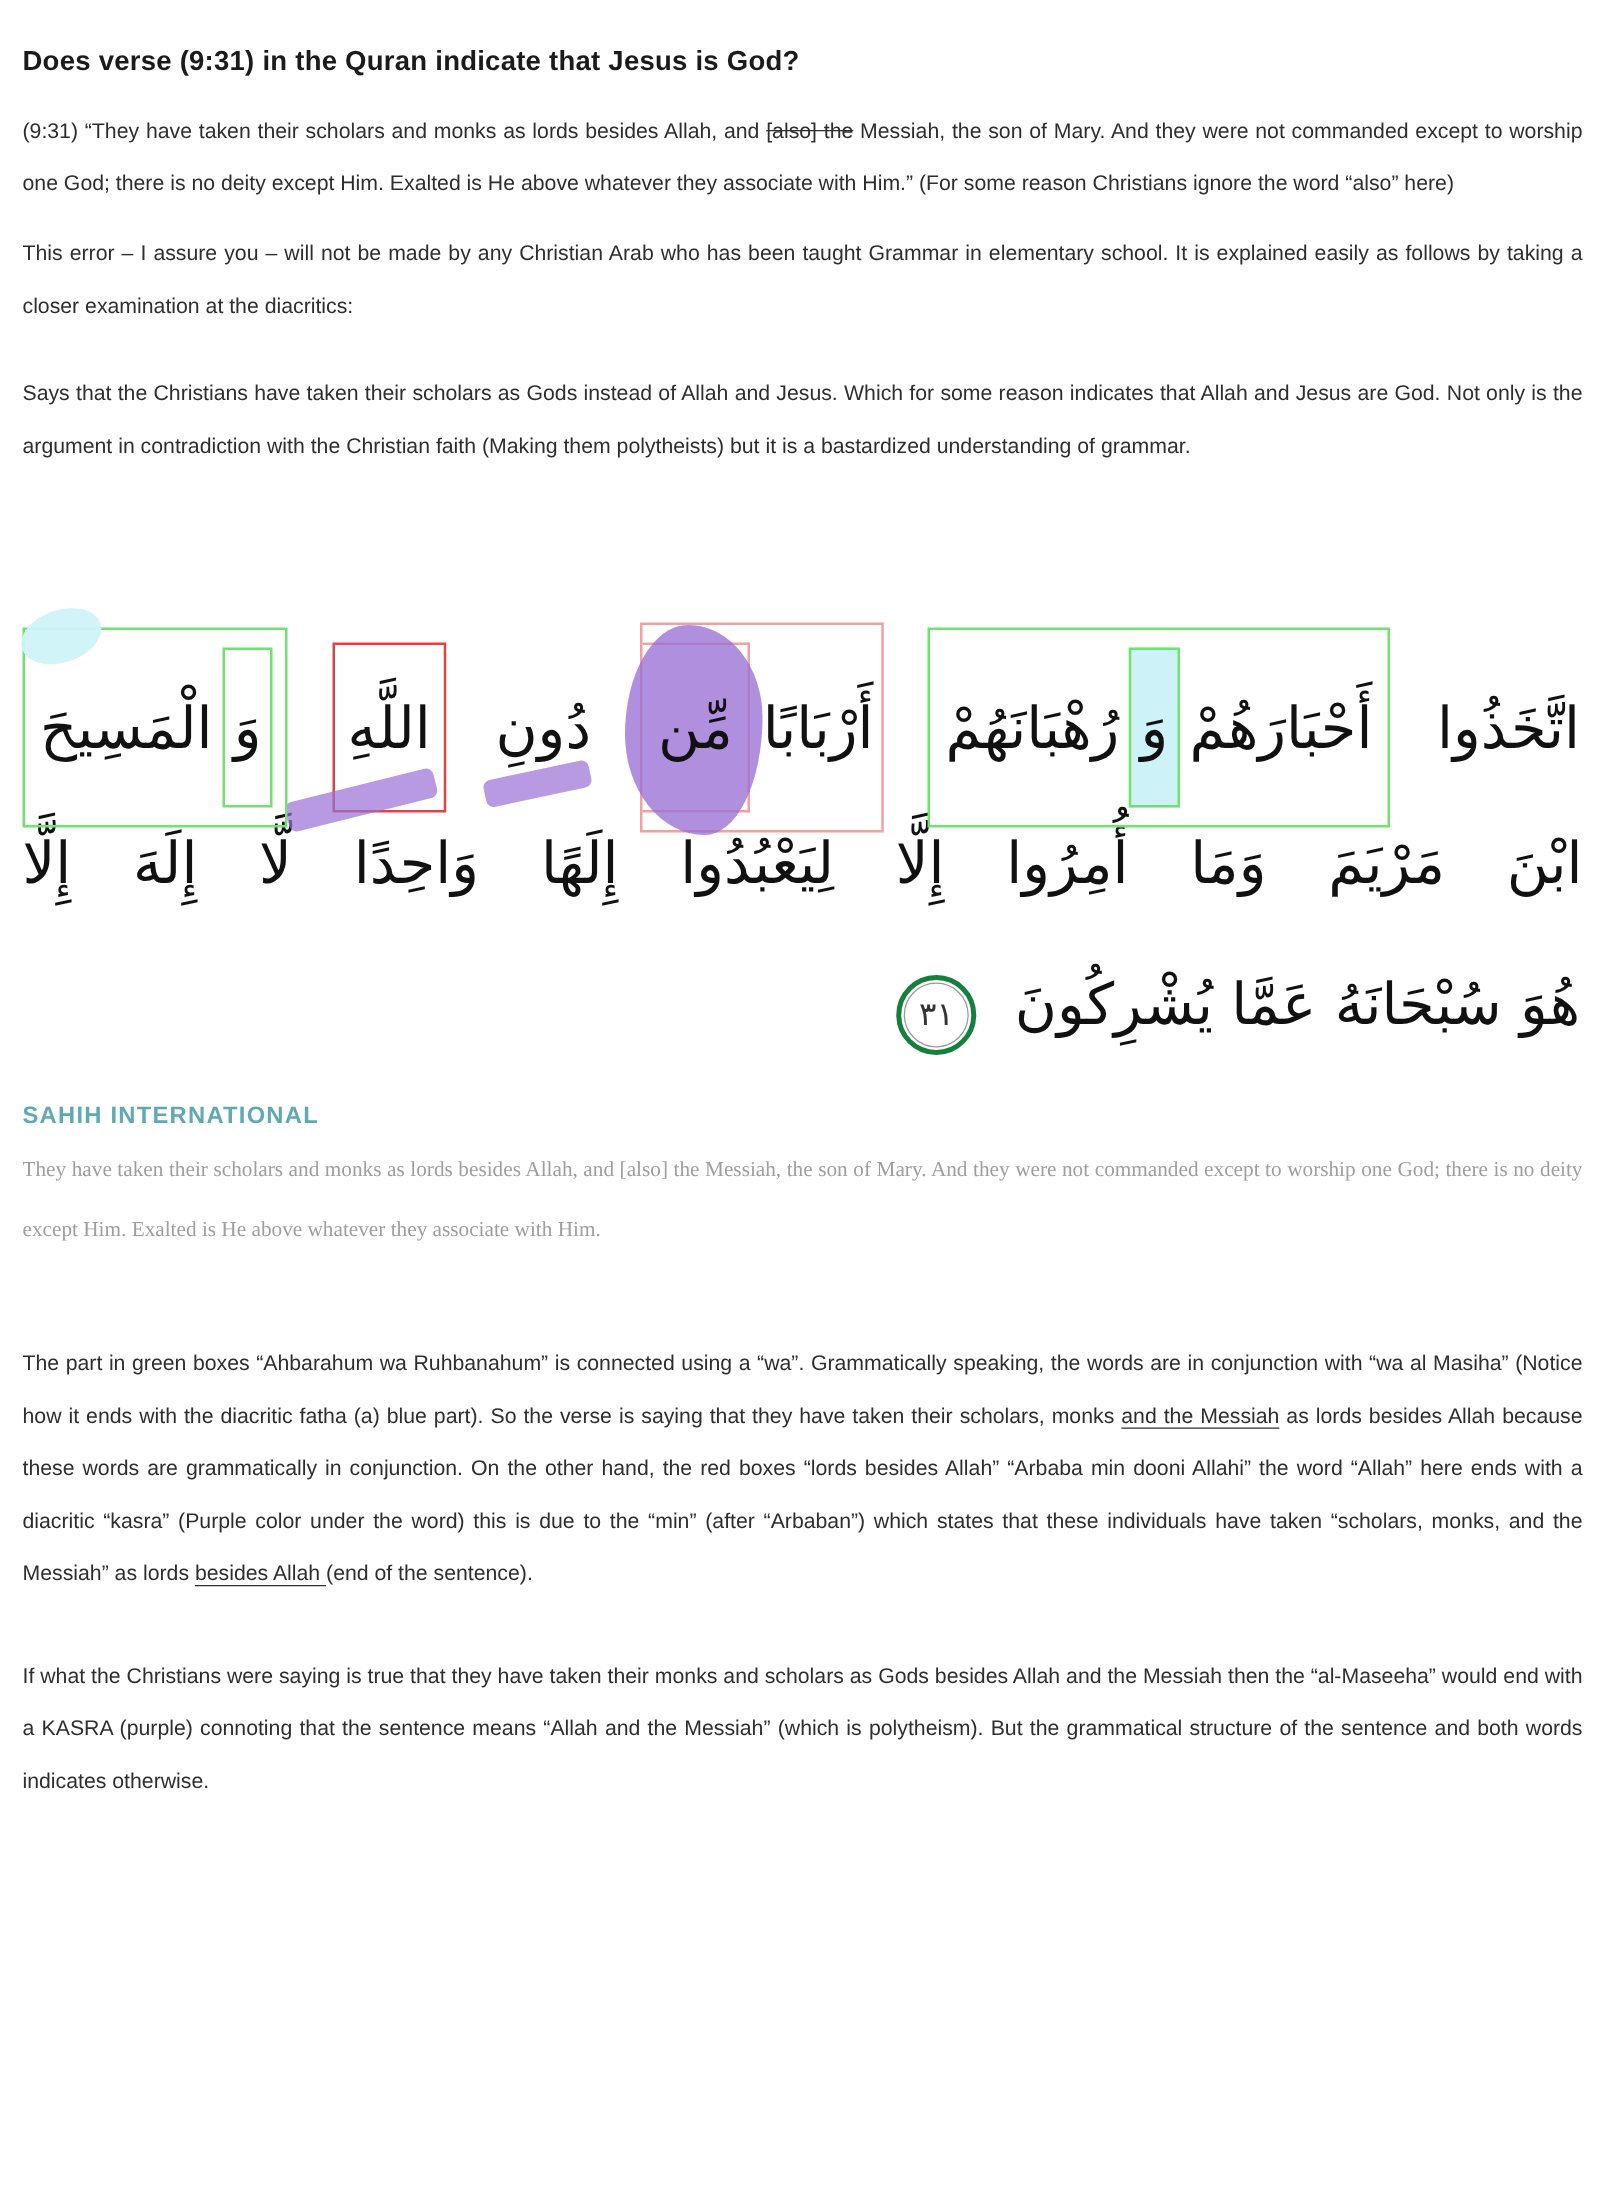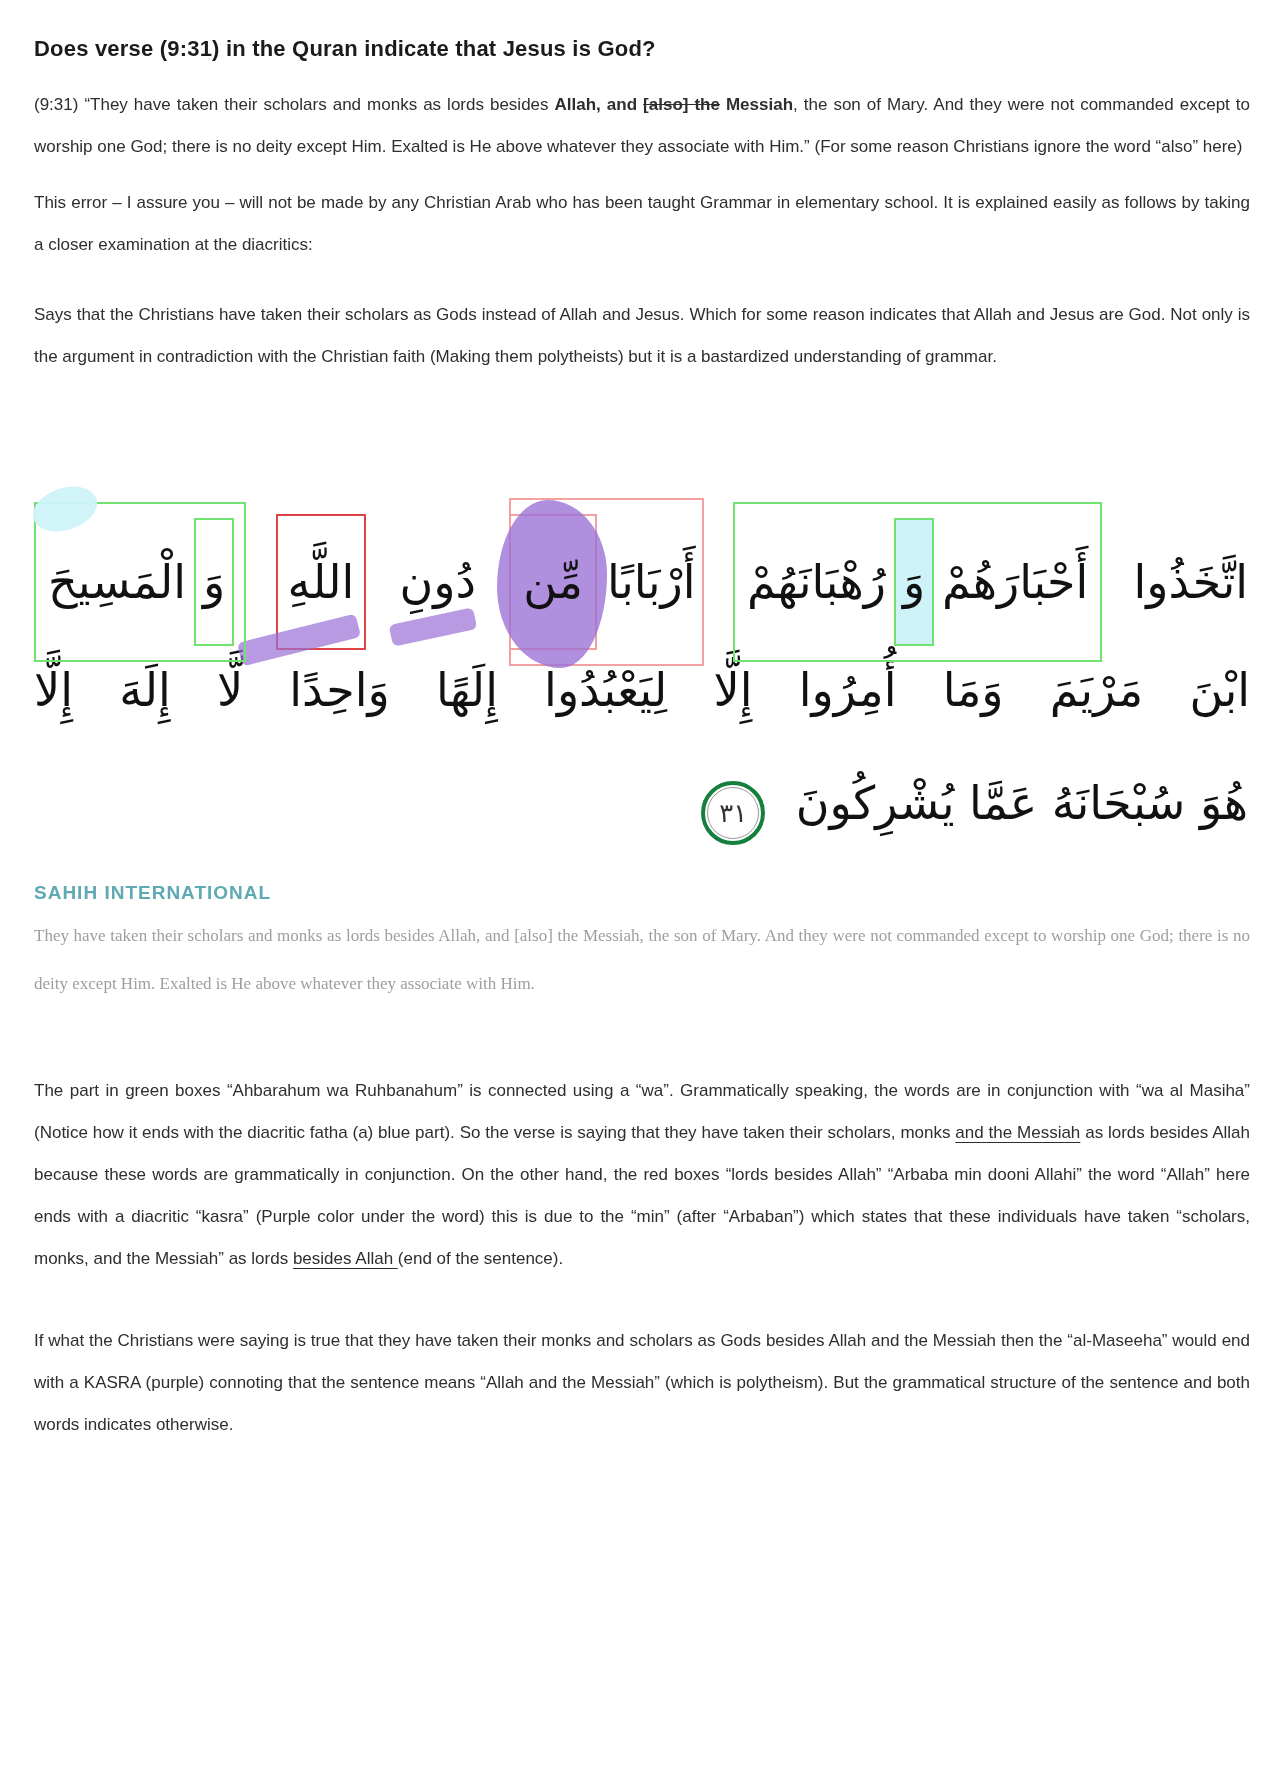--- a/index.html
+++ b/index.html
@@ -5,25 +5,25 @@
   :root{
     --green:#6fe26f; --red:#e04343; --pink:#f2a0a0; --purple:#9a6fd6;
     --cyan:#cdf3f8; --teal:#5fa9b3; --ink:#2e2e2e; --muted:#9e9e9e;
   }
   *{box-sizing:border-box;margin:0;padding:0}
   html,body{background:#fff}
   body{
     width:1284px;height:1765px;overflow:hidden;
     font-family:"Liberation Sans",sans-serif;color:var(--ink);
   }
-  .doc{padding:0 34px}
+  .doc{padding:0 18px}
   h1.title{font-size:22px;font-weight:bold;color:#1b1b1b;margin-top:36px;letter-spacing:.2px}
   p.body{font-size:17px;line-height:42px;text-align:justify;color:var(--ink)}
-  p.body span.b{font-weight:bold}
-  p.body span.bs{font-weight:bold;text-decoration:line-through}
+  p.body span.b{font-weight:normal}
+  p.body span.bs{font-weight:normal;text-decoration:line-through}
   p.body span.u{text-decoration:underline;text-underline-offset:4px}
   .p1{margin-top:88px;text-align:left}
   .p2{margin-top:22px}
   .p3{margin-top:28px}
   .p4{margin-top:14px}
 
   
   .arabic{margin-top:150px;direction:rtl;font-family:"DejaVu Sans",sans-serif;color:#111}
   .aline{height:108px;font-size:46px;line-height:108px;white-space:nowrap}
   .l1{display:flex;flex-direction:row;justify-content:space-between;align-items:center;flex-wrap:nowrap}

